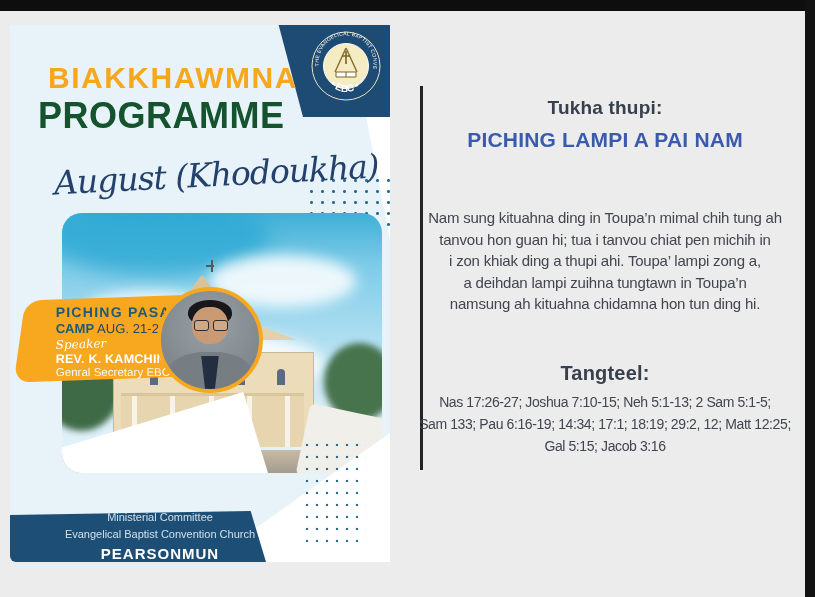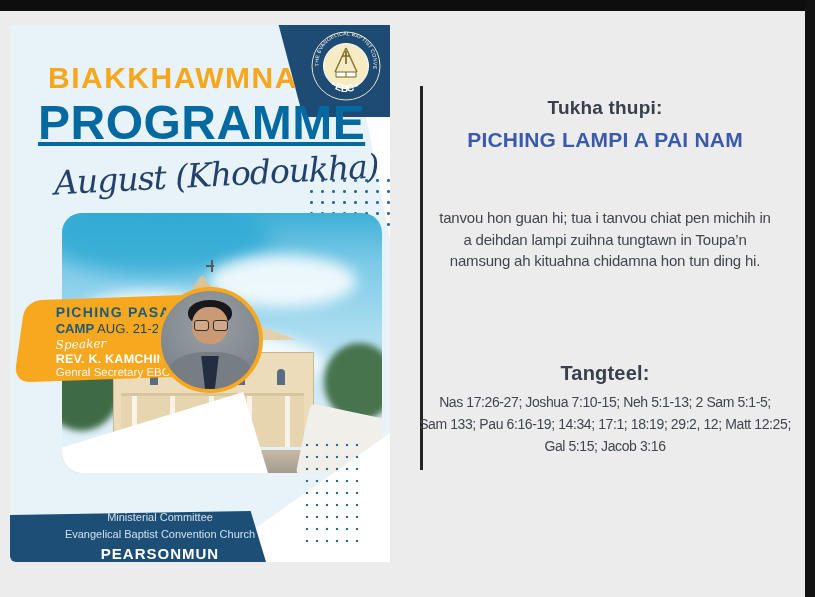--- a/index.html
+++ b/index.html
@@ -23,22 +23,22 @@
   .dots2{left:292px;top:414px;width:64px;height:112px;z-index:5;background-size:10px 12px;}
 
   
   .logo-shape{position:absolute;left:264px;top:0;width:116px;height:92px;background:#1e4b74;
               clip-path:polygon(4% 0,100% 0,100% 100%,25% 100%);z-index:6;}
   .logo-svg{position:absolute;left:300px;top:5px;z-index:7;}
 
   
   .title1{position:absolute;left:38px;top:36px;font-size:30px;font-weight:800;
           letter-spacing:1.5px;color:#f6a71c;z-index:6;text-align:right;}
-  .title2{position:absolute;left:28px;top:70px;font-size:48px;font-weight:800;
-          letter-spacing:.5px;color:#0369a1;z-index:6;text-decoration:underline;}
+  .title2{position:absolute;left:28px;top:70px;font-size:36px;font-weight:800;
+          letter-spacing:.5px;color:#14532d;z-index:6;}
   .script{position:absolute;left:44px;top:130px;font-family:"DejaVu Serif",serif;
           font-style:italic;font-size:33px;color:#24416b;transform:rotate(-3deg);z-index:6;
           letter-spacing:-1px;}
 
   
   .photo{position:absolute;left:52px;top:188px;width:320px;height:260px;border-radius:20px;
          overflow:hidden;z-index:3;}
   .sky{position:absolute;inset:0;
        background:linear-gradient(180deg,#3fb0d6 0%,#7ecbe8 20%,#a9dcf0 45%,#d8edf7 75%,#eaf5fa 100%);}
   .teal-blob{position:absolute;left:-5%;top:-6%;width:70%;height:30%;background:#2da9d3;
@@ -226,21 +226,23 @@
   </div>
 
   <div class="details">
     <div class="sec sec-theme">
       <div class="h-dark">Tukha thupi:</div>
       <div class="theme-title">PICHING LAMPI A PAI NAM</div>
     </div>
 
     <div class="sec sec-explain">
       <div class="body-lines">
+        <div class="bl">Nam sung kituahna ding in Toupa’n mimal chih tung ah</div>
         <div class="bl">tanvou hon guan hi; tua i tanvou chiat pen michih in</div>
+        <div class="bl">i zon khiak ding a thupi ahi. Toupa’ lampi zong a,</div>
         <div class="bl">a deihdan lampi zuihna tungtawn in Toupa’n</div>
         <div class="bl">namsung ah kituahna chidamna hon tun ding hi.</div>
       </div>
     </div>
 
     <div class="sec sec-script">
       <div class="h-dark h-big">Tangteel:</div>
       <div class="ref-lines">
         <div class="rl">Nas 17:26-27; Joshua 7:10-15; Neh 5:1-13; 2 Sam 5:1-5;</div>
         <div class="rl">Sam 133; Pau 6:16-19; 14:34; 17:1; 18:19; 29:2, 12; Matt 12:25;</div>

